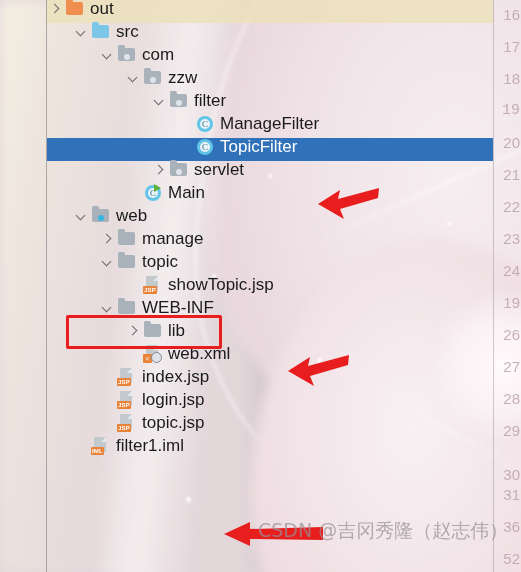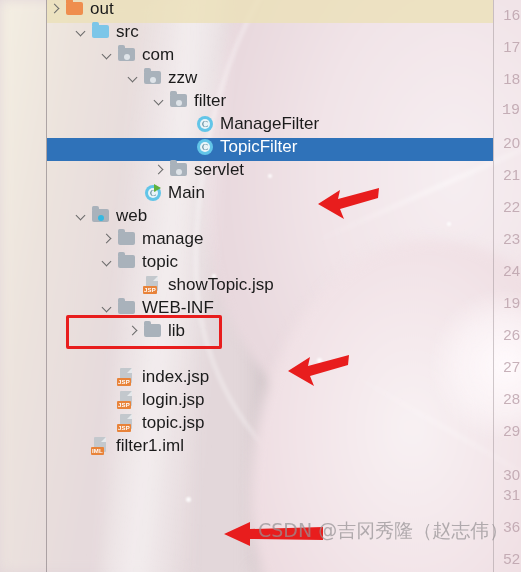--- a/index.html
+++ b/index.html
@@ -311,20 +311,30 @@
         </span>
         <span class="lbl">WEB-INF</span>
       </div>
       <div class="row" style="top: 322px;">
         <span style="flex: 0 0 78px;"></span>
         <span class="twisty right"></span>
         <span class="ico">
           <span class="folder f-gray"></span>
         </span>
         <span class="lbl">lib</span>
+      </div>
+      <div class="row" style="top: 345px;">
+        <span style="flex: 0 0 78px;"></span>
+        <span class="twisty none"></span>
+        <span class="ico">
+          <span class="page"></span>
+          <span class="xbadge">&lt;</span>
+          <span class="xring"></span>
+        </span>
+        <span class="lbl">web.xml</span>
       </div>
       <div class="row" style="top: 368px;">
         <span style="flex: 0 0 52px;"></span>
         <span class="twisty none"></span>
         <span class="ico">
           <span class="page"></span>
           <span class="badge">JSP</span>
         </span>
         <span class="lbl">index.jsp</span>
       </div>

